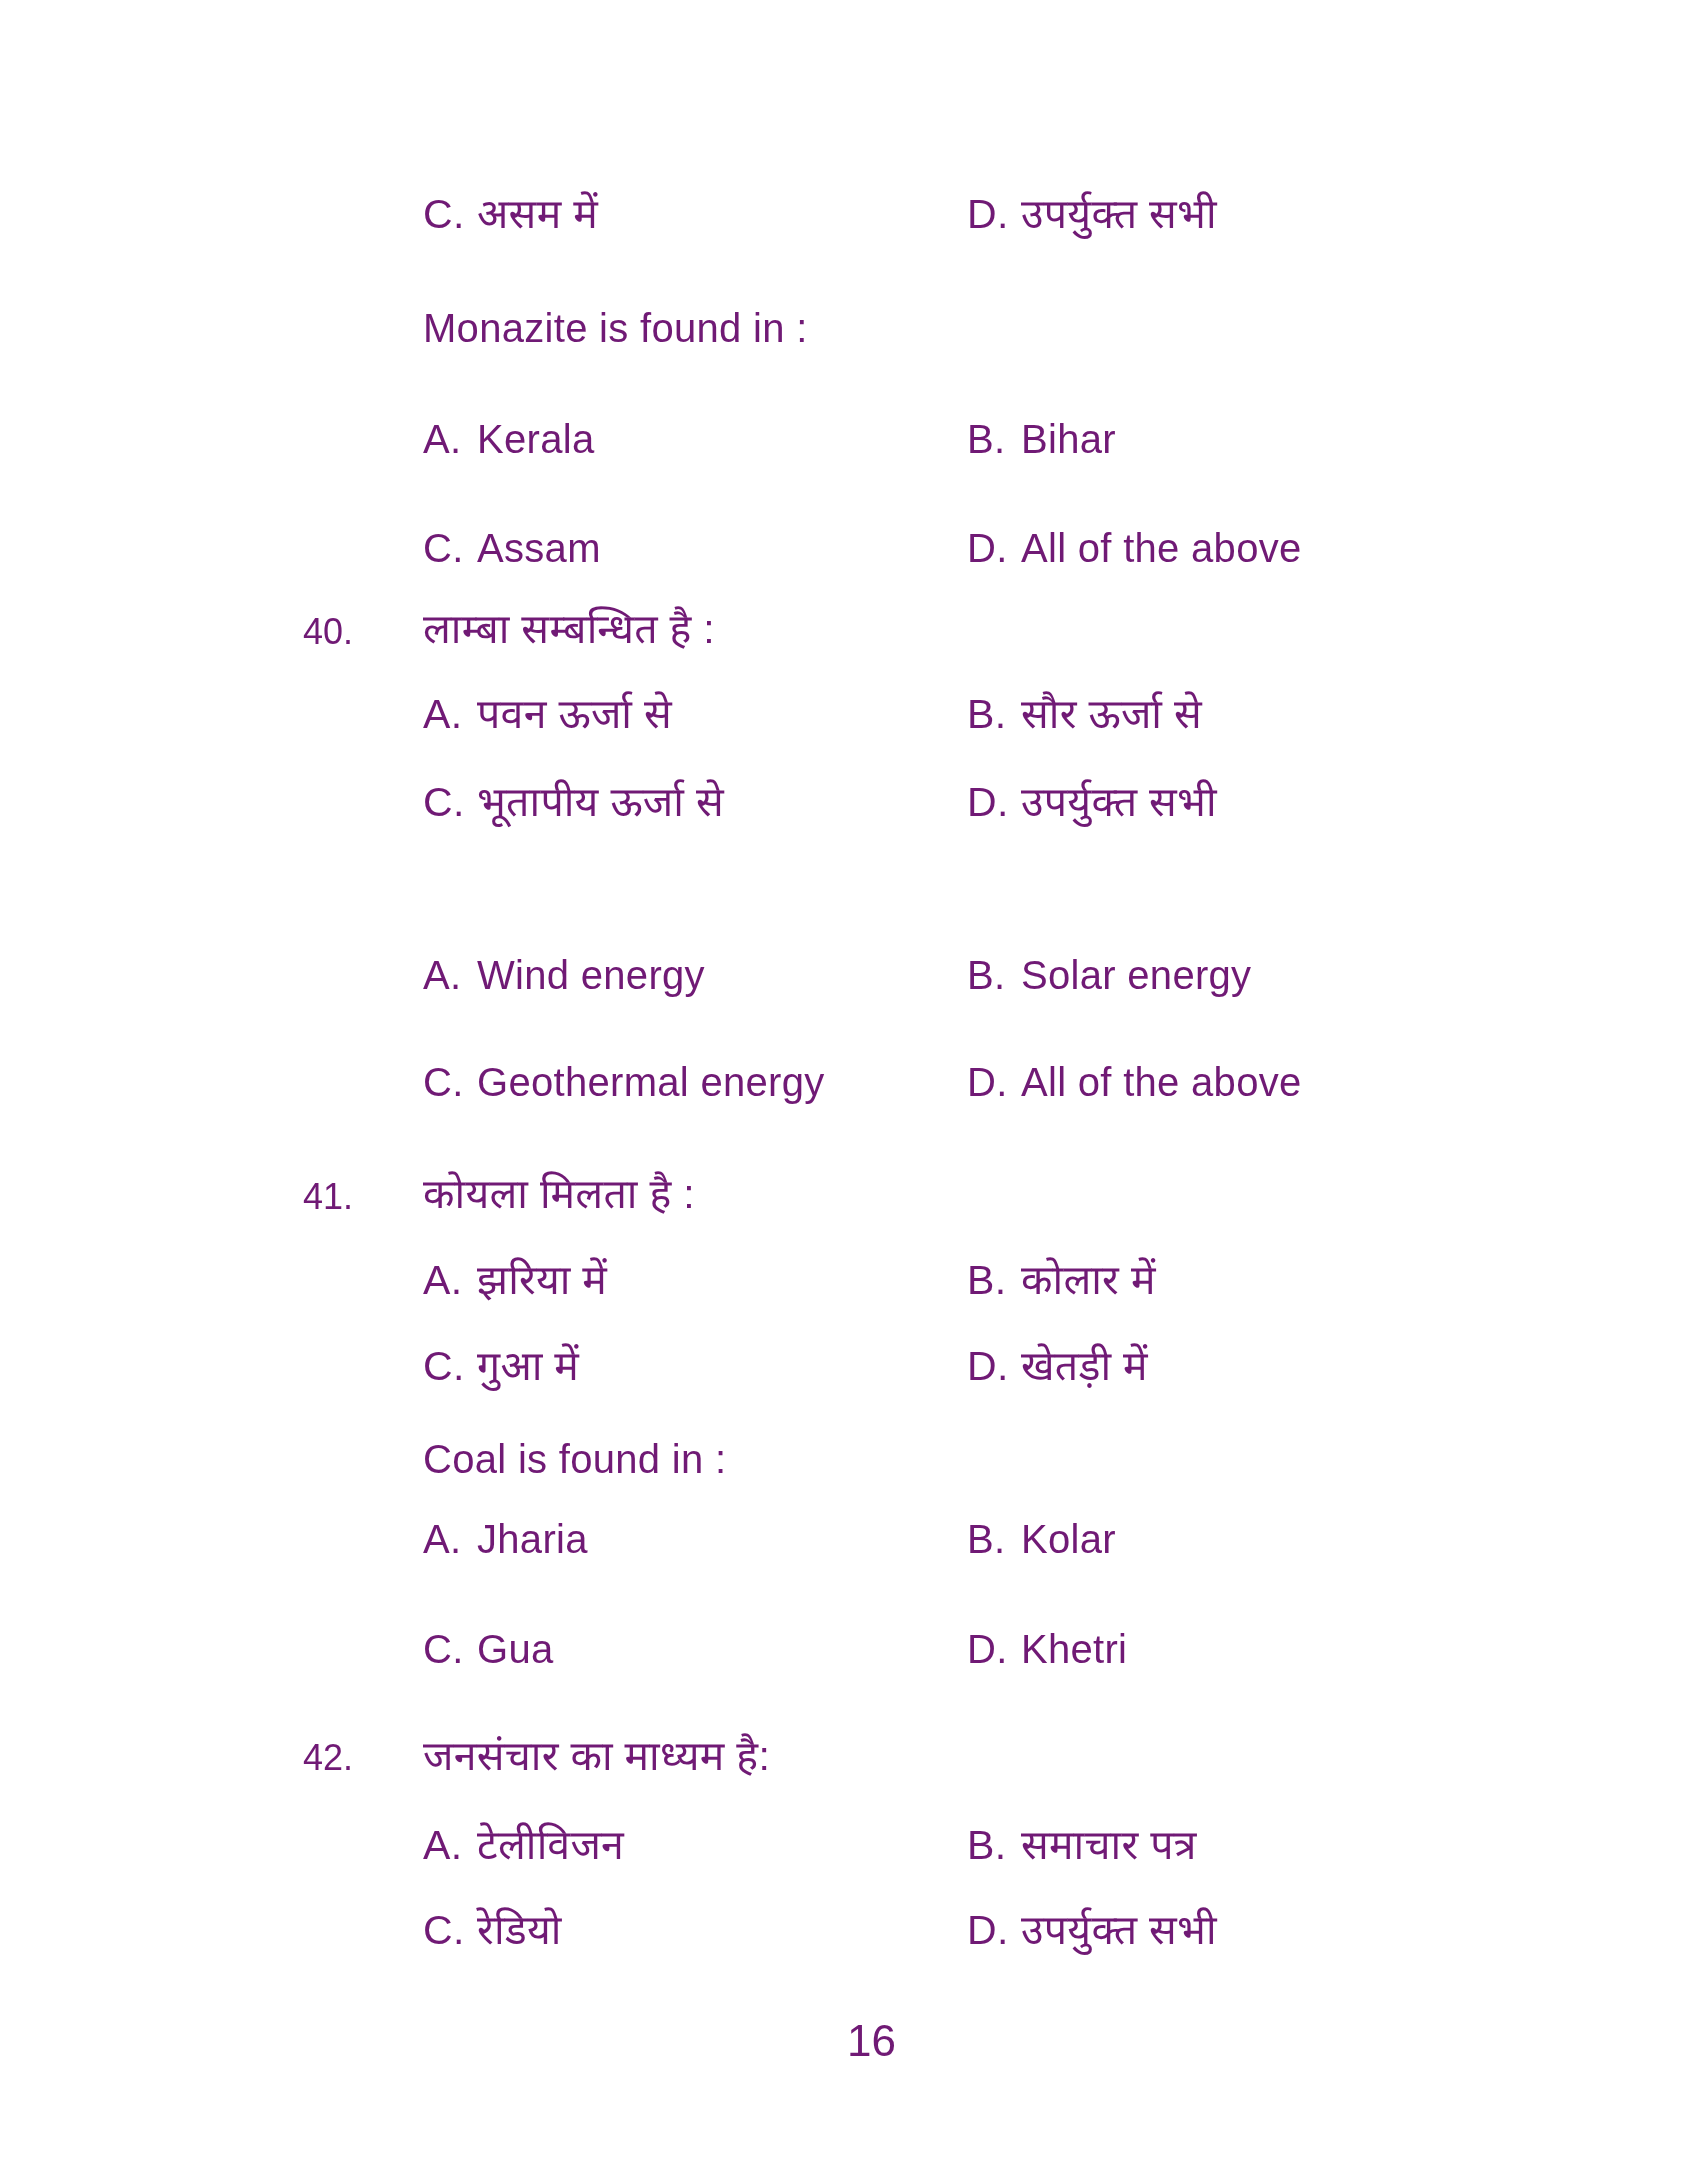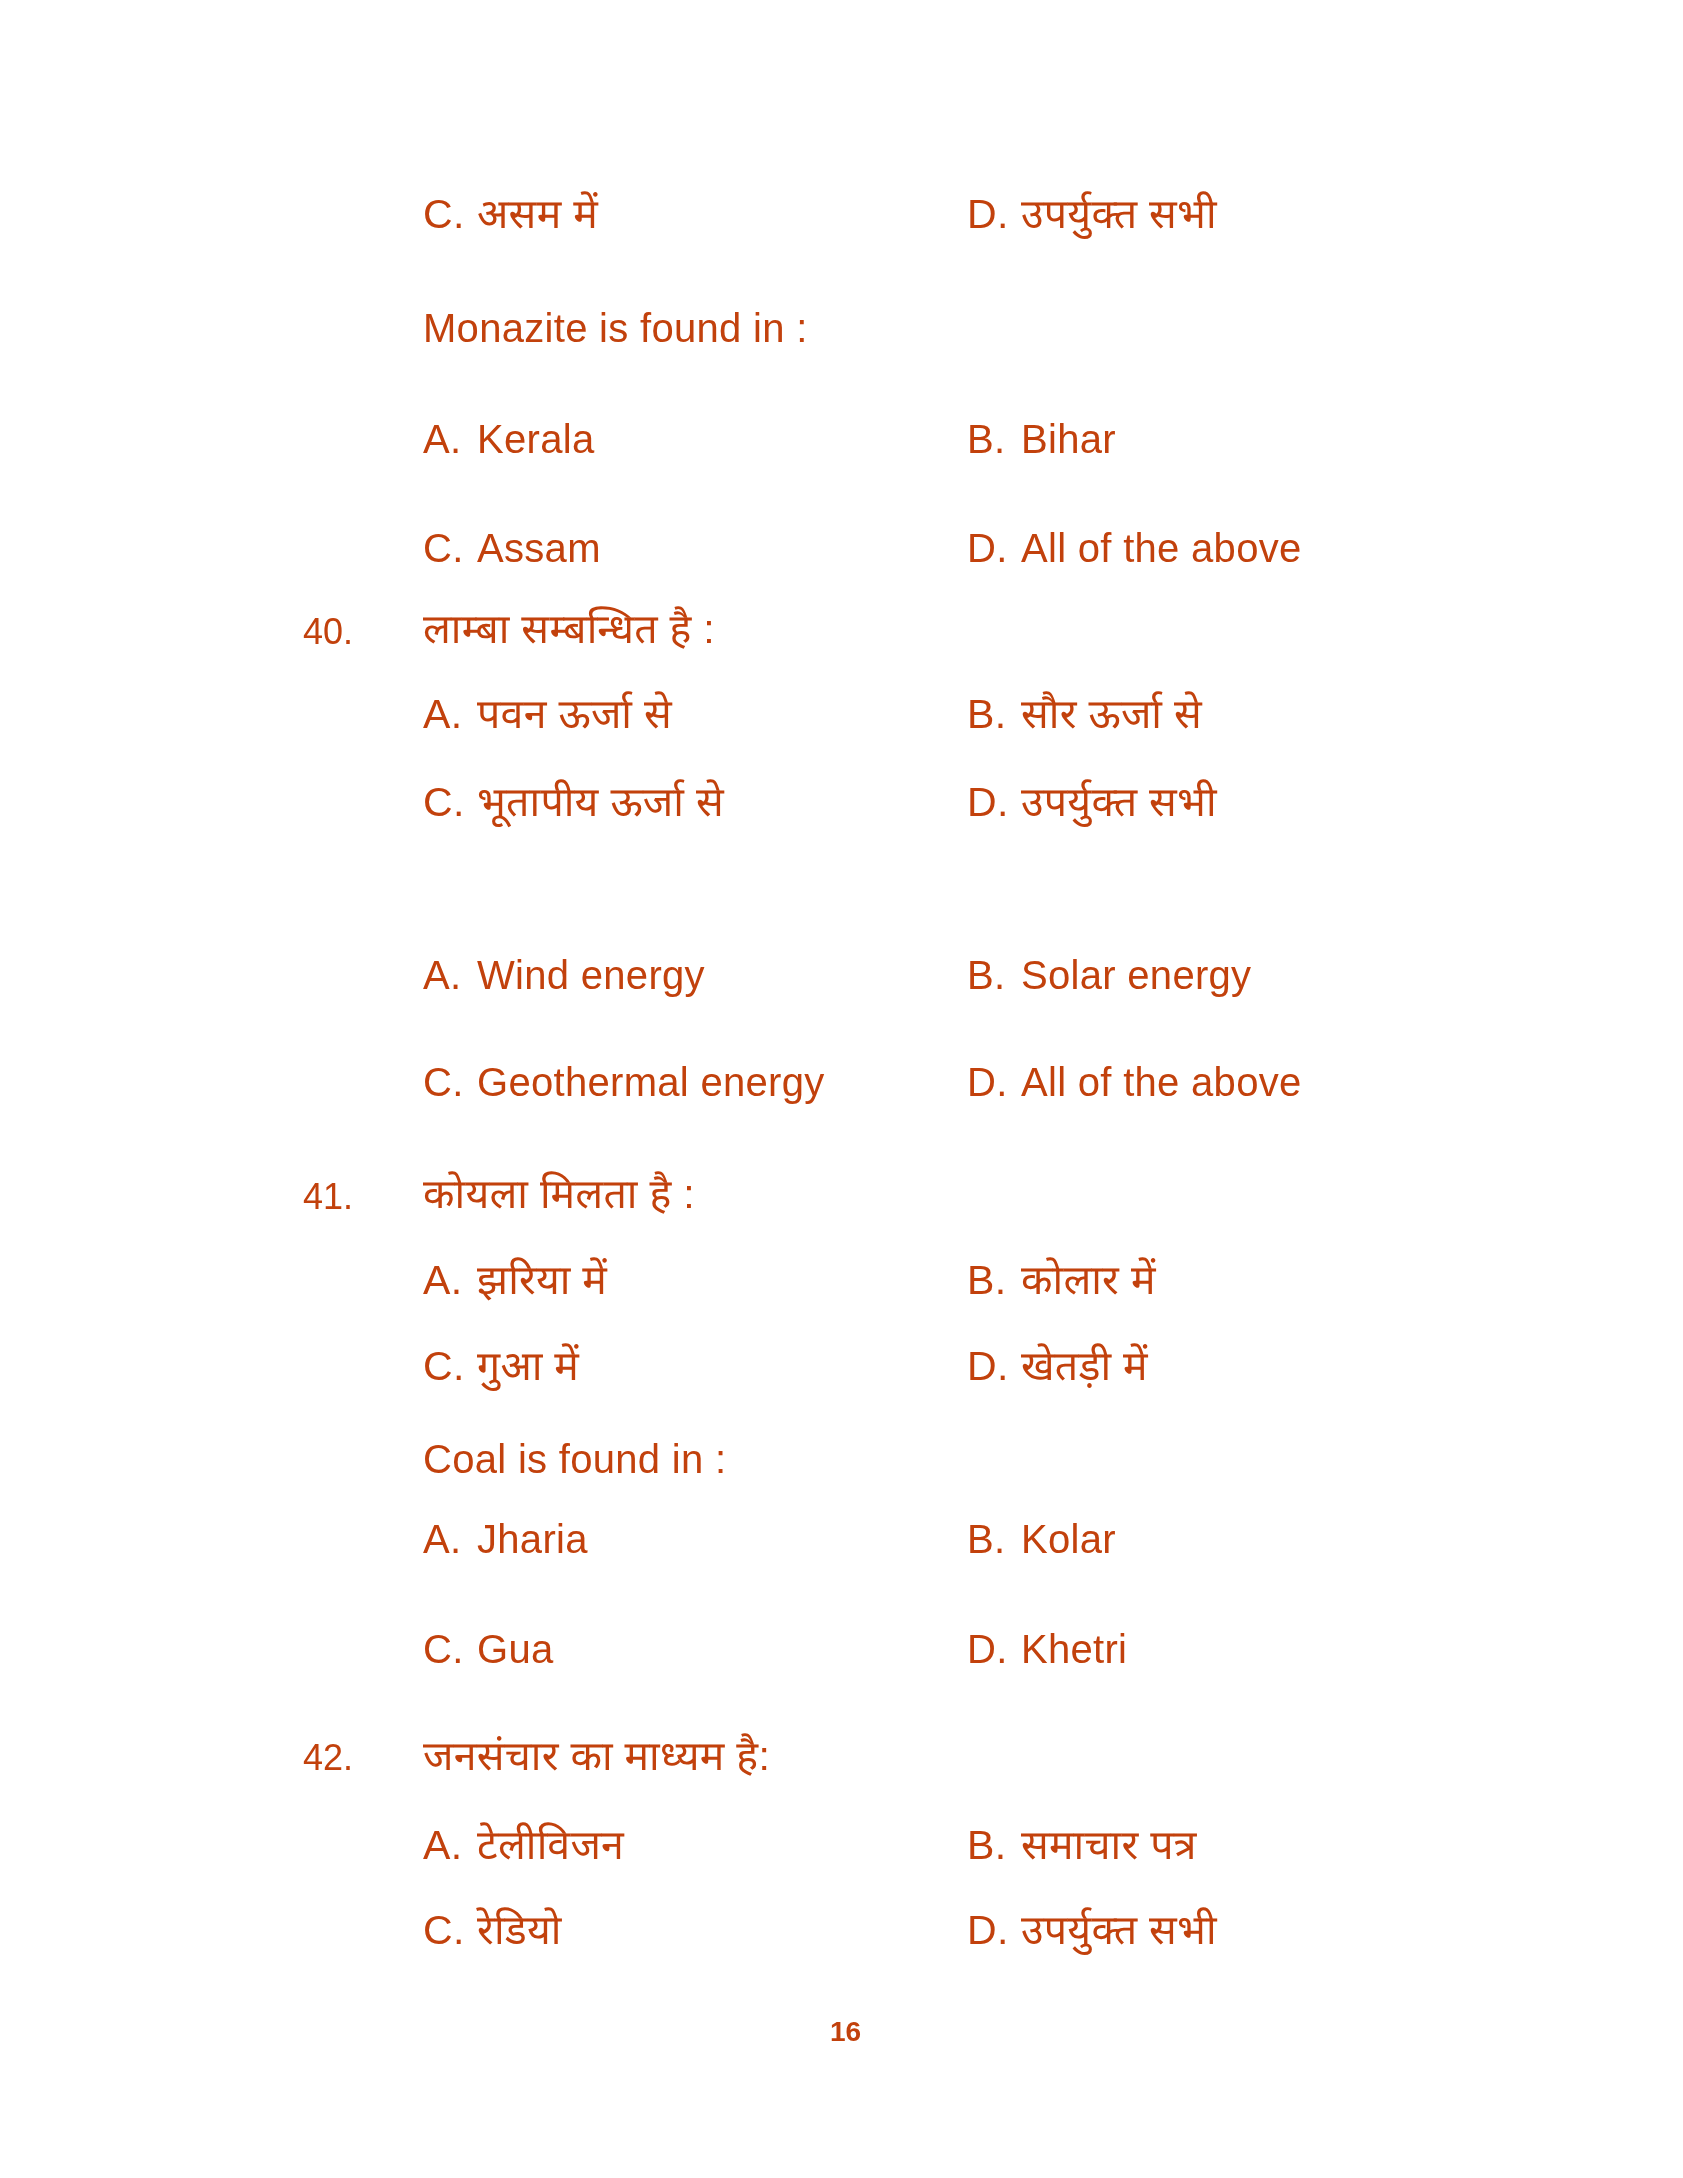--- a/index.html
+++ b/index.html
@@ -6,21 +6,21 @@
     margin: 0;
     padding: 0;
     background: #ffffff;
   }
   .page {
     position: relative;
     width: 1683px;
     height: 2178px;
     background: #ffffff;
     font-family: "Liberation Sans", "DejaVu Sans", sans-serif;
-    color: #c2410c;
+    color: #701a75;
     overflow: hidden;
   }
   .line {
     position: absolute;
     white-space: nowrap;
     font-size: 40px;
     line-height: 1.15;
     letter-spacing: 0.3px;
   }
   .qnum {
@@ -37,25 +37,24 @@
   }
   .eng-q {
     font-size: 40px;
   }
   .left-col  { left: 423px; }
   .right-col { left: 967px; }
   .num-col   { left: 303px; }
   .page-num {
     position: absolute;
     top: 2016px;
-    left: 806px;
+    left: 832px;
     width: 79px;
     text-align: center;
-    font-size: 28px;
-    font-weight: bold;
+    font-size: 44px;
   }
 </style>
 </head>
 <body>
 
 <div class="page">
 
   <div class="line left-col hindi" style="top:191px">
     <span class="letter">C.</span><span>असम में</span>
   </div>

